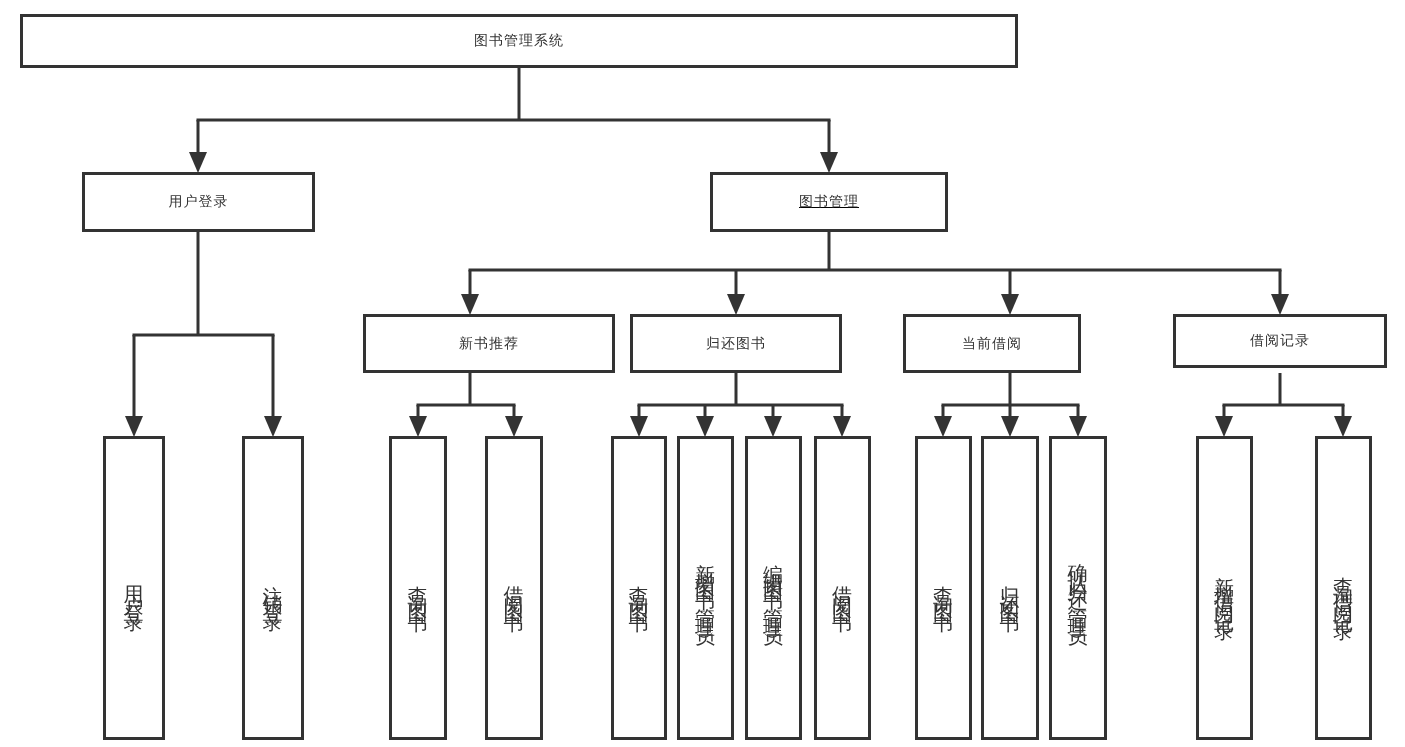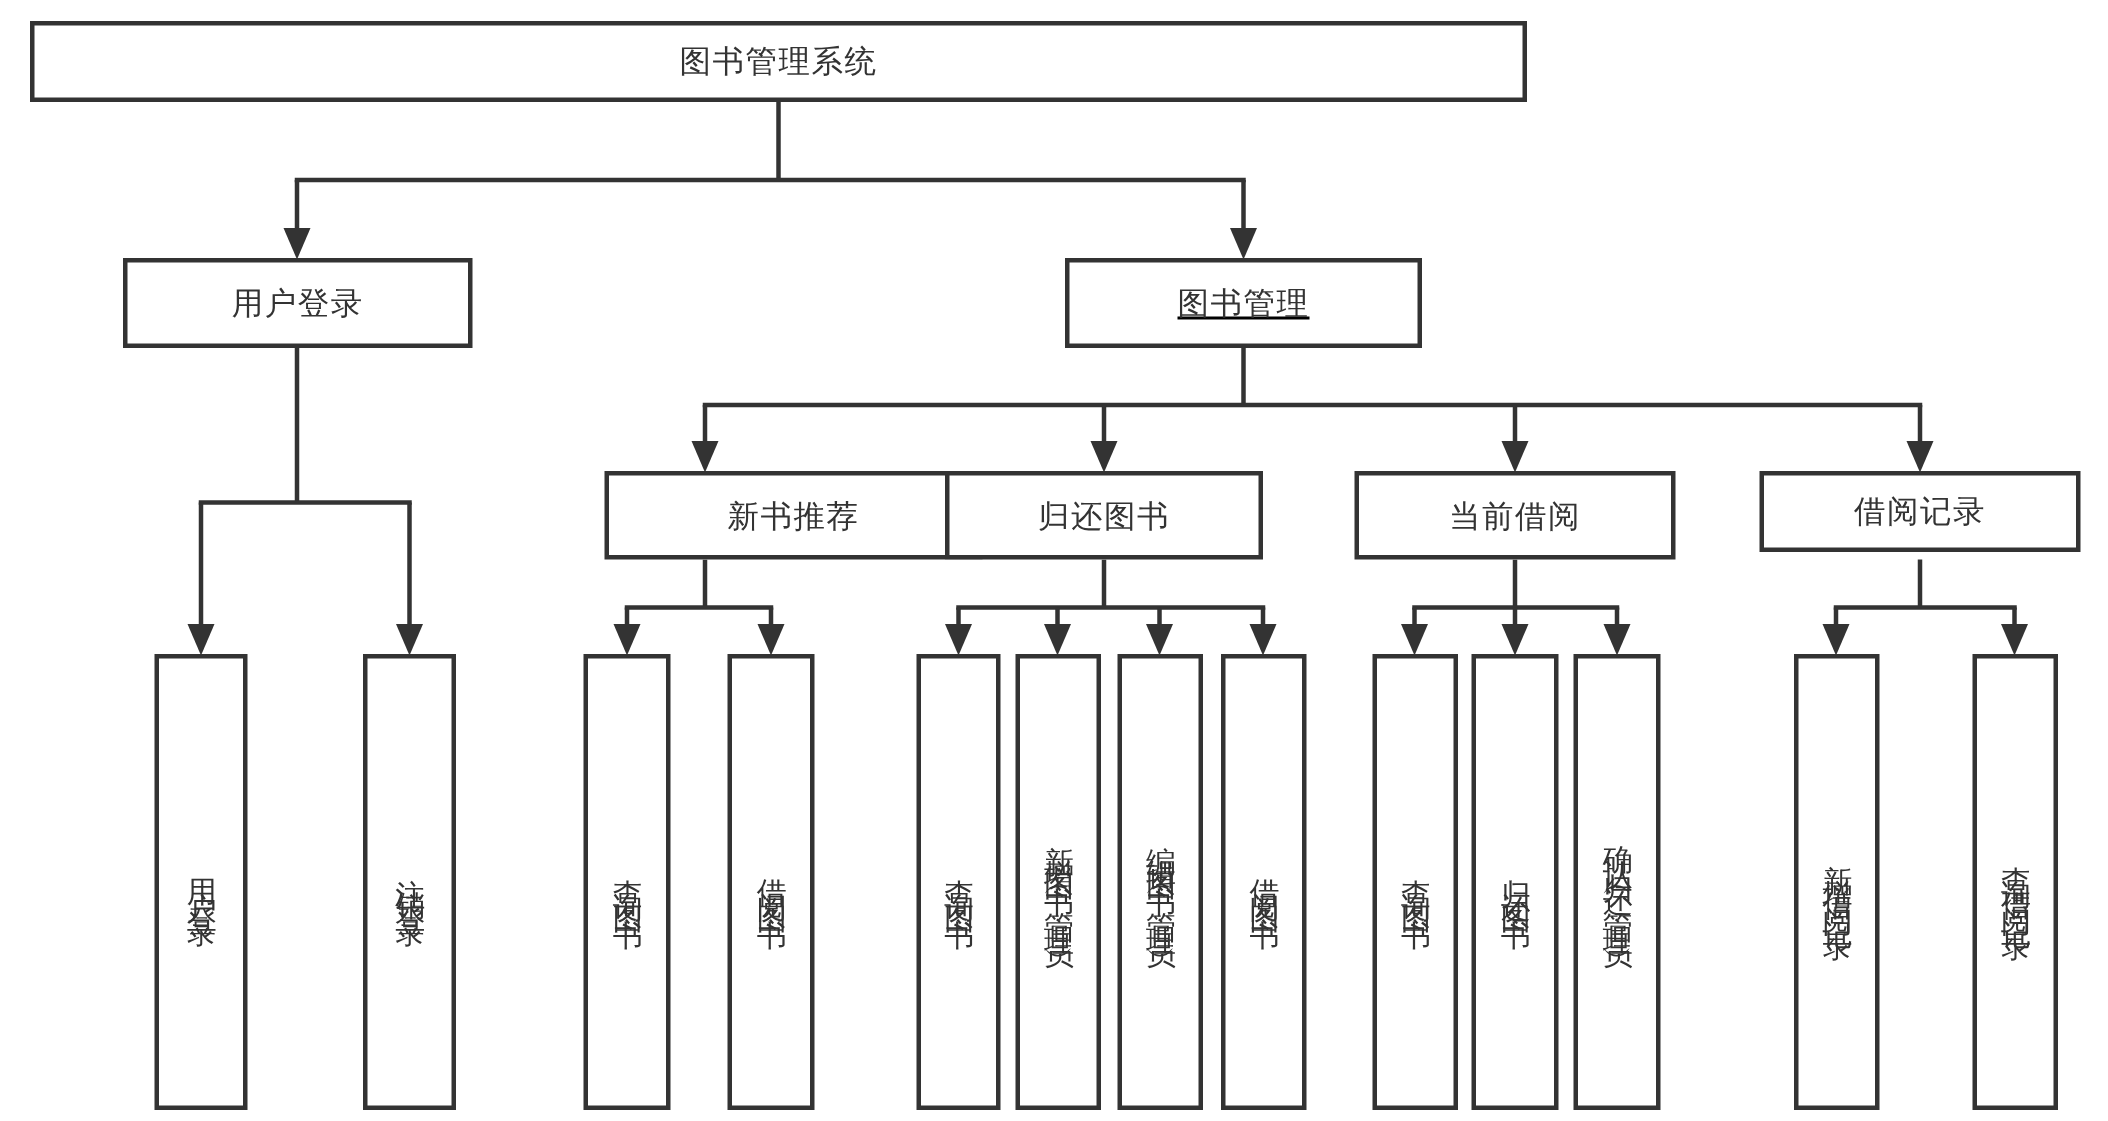--- a/index.html
+++ b/index.html
@@ -16,21 +16,21 @@
     position: absolute;
     box-sizing: border-box;
     border: 3px solid #333333;
     background: #ffffff;
     display: flex;
     align-items: center;
     justify-content: center;
     z-index: 2;
   }
   .node .hlabel {
-    font-size: 21px;
+    font-size: 14px;
     color: #333333;
     letter-spacing: 1px;
     white-space: nowrap;
   }
   .leaf {
     position: absolute;
     box-sizing: border-box;
     border: 3px solid #333333;
     background: #ffffff;
     display: flex;
@@ -120,27 +120,27 @@
     <span class="hlabel">图书管理系统</span>
   </div>
 
   <div class="node" style="left:82px; top:172px; width:233px; height:60px;">
     <span class="hlabel">用户登录</span>
   </div>
   <div class="node" style="left:710px; top:172px; width:238px; height:60px;text-decoration:underline;">
     <span class="hlabel">图书管理</span>
   </div>
 
-  <div class="node" style="left:363px; top:314px; width:252px; height:59px;margin-left:40px;">
+  <div class="node" style="left:363px; top:314px; width:252px; height:59px;">
     <span class="hlabel">新书推荐</span>
   </div>
   <div class="node" style="left:630px; top:314px; width:212px; height:59px;">
     <span class="hlabel">归还图书</span>
   </div>
-  <div class="node" style="left:903px; top:314px; width:214px; height:59px;">
+  <div class="node" style="left:903px; top:314px; width:178px; height:59px;">
     <span class="hlabel">当前借阅</span>
   </div>
   <div class="node" style="left:1173px; top:314px; width:214px; height:54px;">
     <span class="hlabel">借阅记录</span>
   </div>
 
   <div class="leaf" style="left:103px; top:436px; width:62px; height:304px;">
     <span class="vtext">用户登录</span>
   </div>
   <div class="leaf" style="left:242px; top:436px; width:62px; height:304px;">

